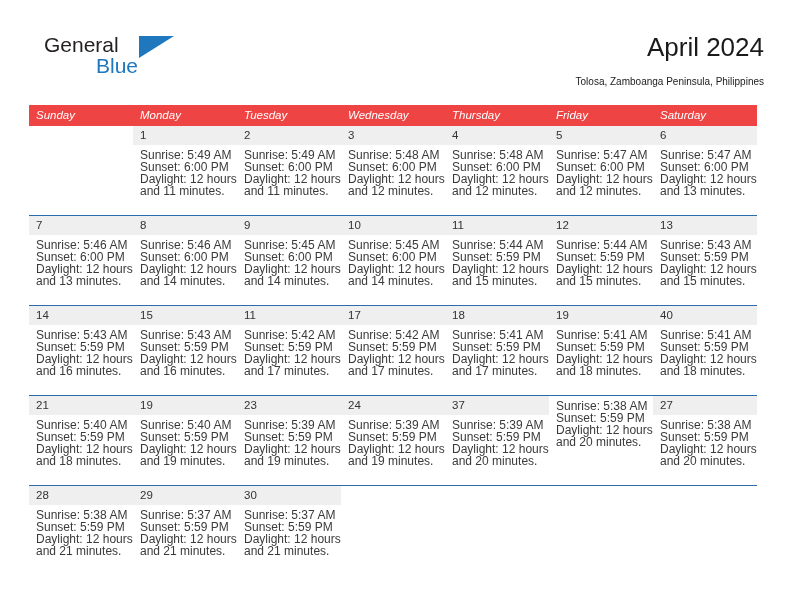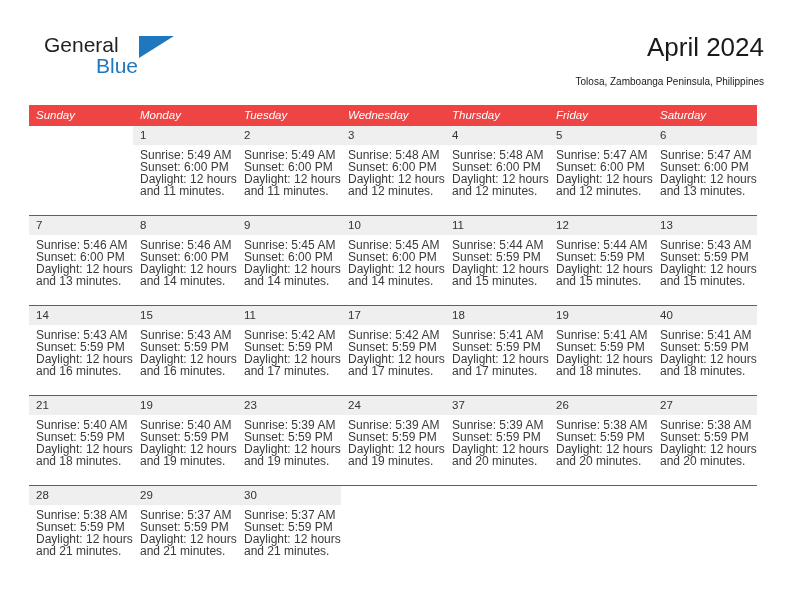--- a/index.html
+++ b/index.html
@@ -449,23 +449,20 @@
               <div class="day-num">37</div>
             </div>
             <div class="day-info">
               <div>Sunrise: 5:39 AM</div>
               <div>Sunset: 5:59 PM</div>
               <div>Daylight: 12 hours</div>
               <div>and 20 minutes.</div>
             </div>
           </div>
           <div class="day">
-            <div class="day-numband">
-              <div class="day-num">26</div>
-            </div>
             <div class="day-info">
               <div>Sunrise: 5:38 AM</div>
               <div>Sunset: 5:59 PM</div>
               <div>Daylight: 12 hours</div>
               <div>and 20 minutes.</div>
             </div>
           </div>
           <div class="day">
             <div class="day-numband">
               <div class="day-num">27</div>

